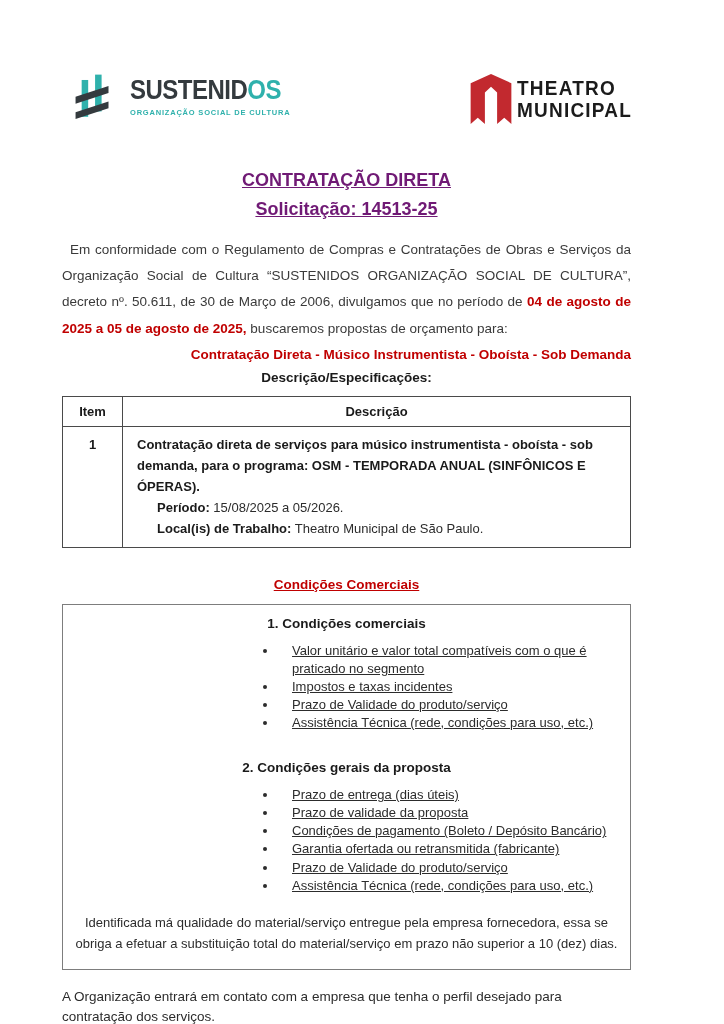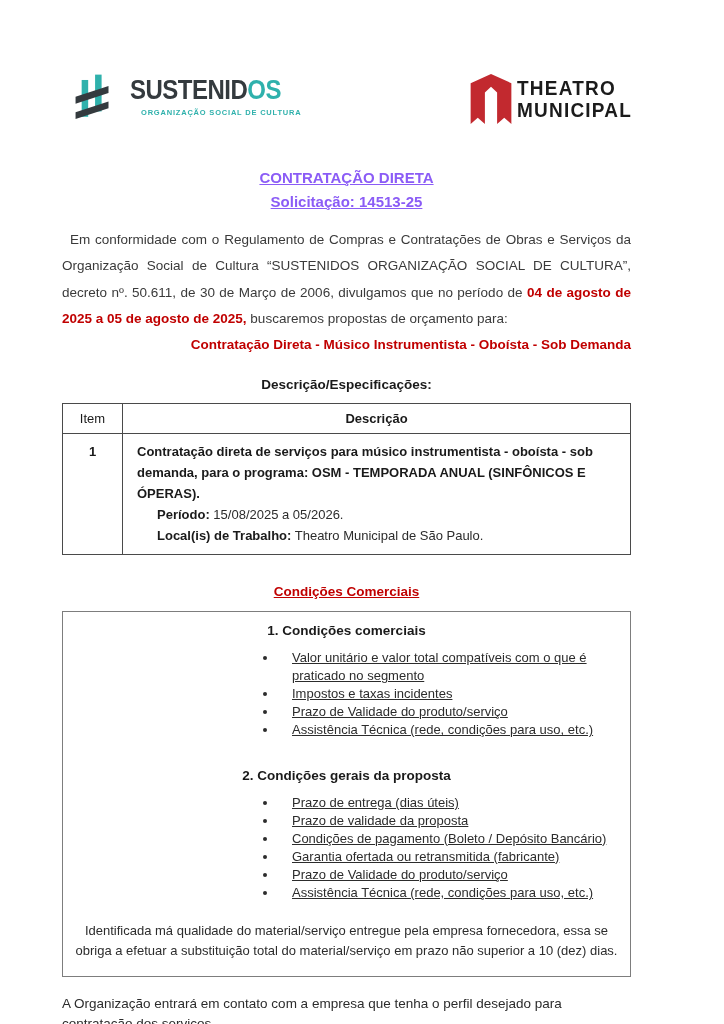--- a/index.html
+++ b/index.html
@@ -17,44 +17,44 @@
   
   .header {
     display:flex; justify-content:space-between; align-items:flex-start;
     padding:64px 60px 0 74px;
   }
   .sus-logo { display:flex; align-items:flex-start; gap:10px; }
   .sus-logo .wordblock { padding-top:10px; }
   .sus-word { font-size:24px; font-weight:bold; letter-spacing:-0.5px; color:#343a3e;
               transform:scaleY(1.15); transform-origin:top left; }
   .sus-word .os { color:#2fb1ac; }
-  .sus-tag { font-size:7.5px; font-weight:bold; color:#2fb1ac; letter-spacing:0.8px; margin-top:6px;margin-left:11px; }
+  .sus-tag { font-size:7.5px; font-weight:bold; color:#2fb1ac; letter-spacing:0.8px; margin-top:6px; }
   .tm-logo { display:flex; align-items:center; gap:0; margin-top:6px; }
   .tm-text { font-size:19px; font-weight:bold; color:#1b1b1b; letter-spacing:1.2px; line-height:1.1;
              transform:scaleY(1.05); transform-origin:center left; }
 
   
   .title-block { text-align:center; margin-top:30px; }
-  .title-line { font-size:15px; font-weight:bold; color:#8b5cf6; text-decoration:underline; line-height:1.6; }
+  .title-line { font-size:18px; font-weight:bold; color:#701a75; text-decoration:underline; line-height:1.6; }
 
   
   .intro {
     margin-top:13px; font-size:13.5px; line-height:1.95; text-align:justify;
     text-indent:8px; color:#3a3a3a;
   }
   .red-bold { color:#c00000; font-weight:bold; }
 
   
   .red-heading { margin-top:5px; text-align:right; font-size:13.5px; font-weight:bold; color:#c00000; }
-  .spec-heading { margin-top:25px; text-align:center; font-size:13.5px; font-weight:bold; color:#1a1a1a; }
+  .spec-heading { margin-top:8px; text-align:center; font-size:13.5px; font-weight:bold; color:#1a1a1a; }
 
   
   table.items { width:100%; border-collapse:collapse; margin-top:11px; }
   table.items th, table.items td { border:1px solid #4a4a4a; }
-  th.col-item { width:60px; font-size:13px; font-weight:normal; color:#1a1a1a; padding:7px 2px; text-align:center; }
+  th.col-item { width:60px; font-size:13px; font-weight:bold; color:#1a1a1a; padding:7px 2px; text-align:center; }
   th.col-desc { font-size:13px; font-weight:bold; color:#1a1a1a; padding:7px 2px; text-align:center; }
   td.cell-item { text-align:center; vertical-align:top; font-size:13px; font-weight:bold; padding-top:10px; color:#1a1a1a; }
   td.cell-desc { padding:7px 12px 8px 14px; font-size:13px; line-height:1.62; color:#2c2c2c; }
   .desc-bold { font-weight:bold; color:#1a1a1a; }
   .lbl { font-weight:bold; color:#1a1a1a;padding-left:20px; }
 
   
   .cond-heading { margin-top:29px; text-align:center; font-size:13.5px; font-weight:bold; color:#c00000;
                   text-decoration:underline; }
   .cond-box { margin-top:12px; border:1px solid #7d7d7d; padding:9px 10px 14px 10px; }

